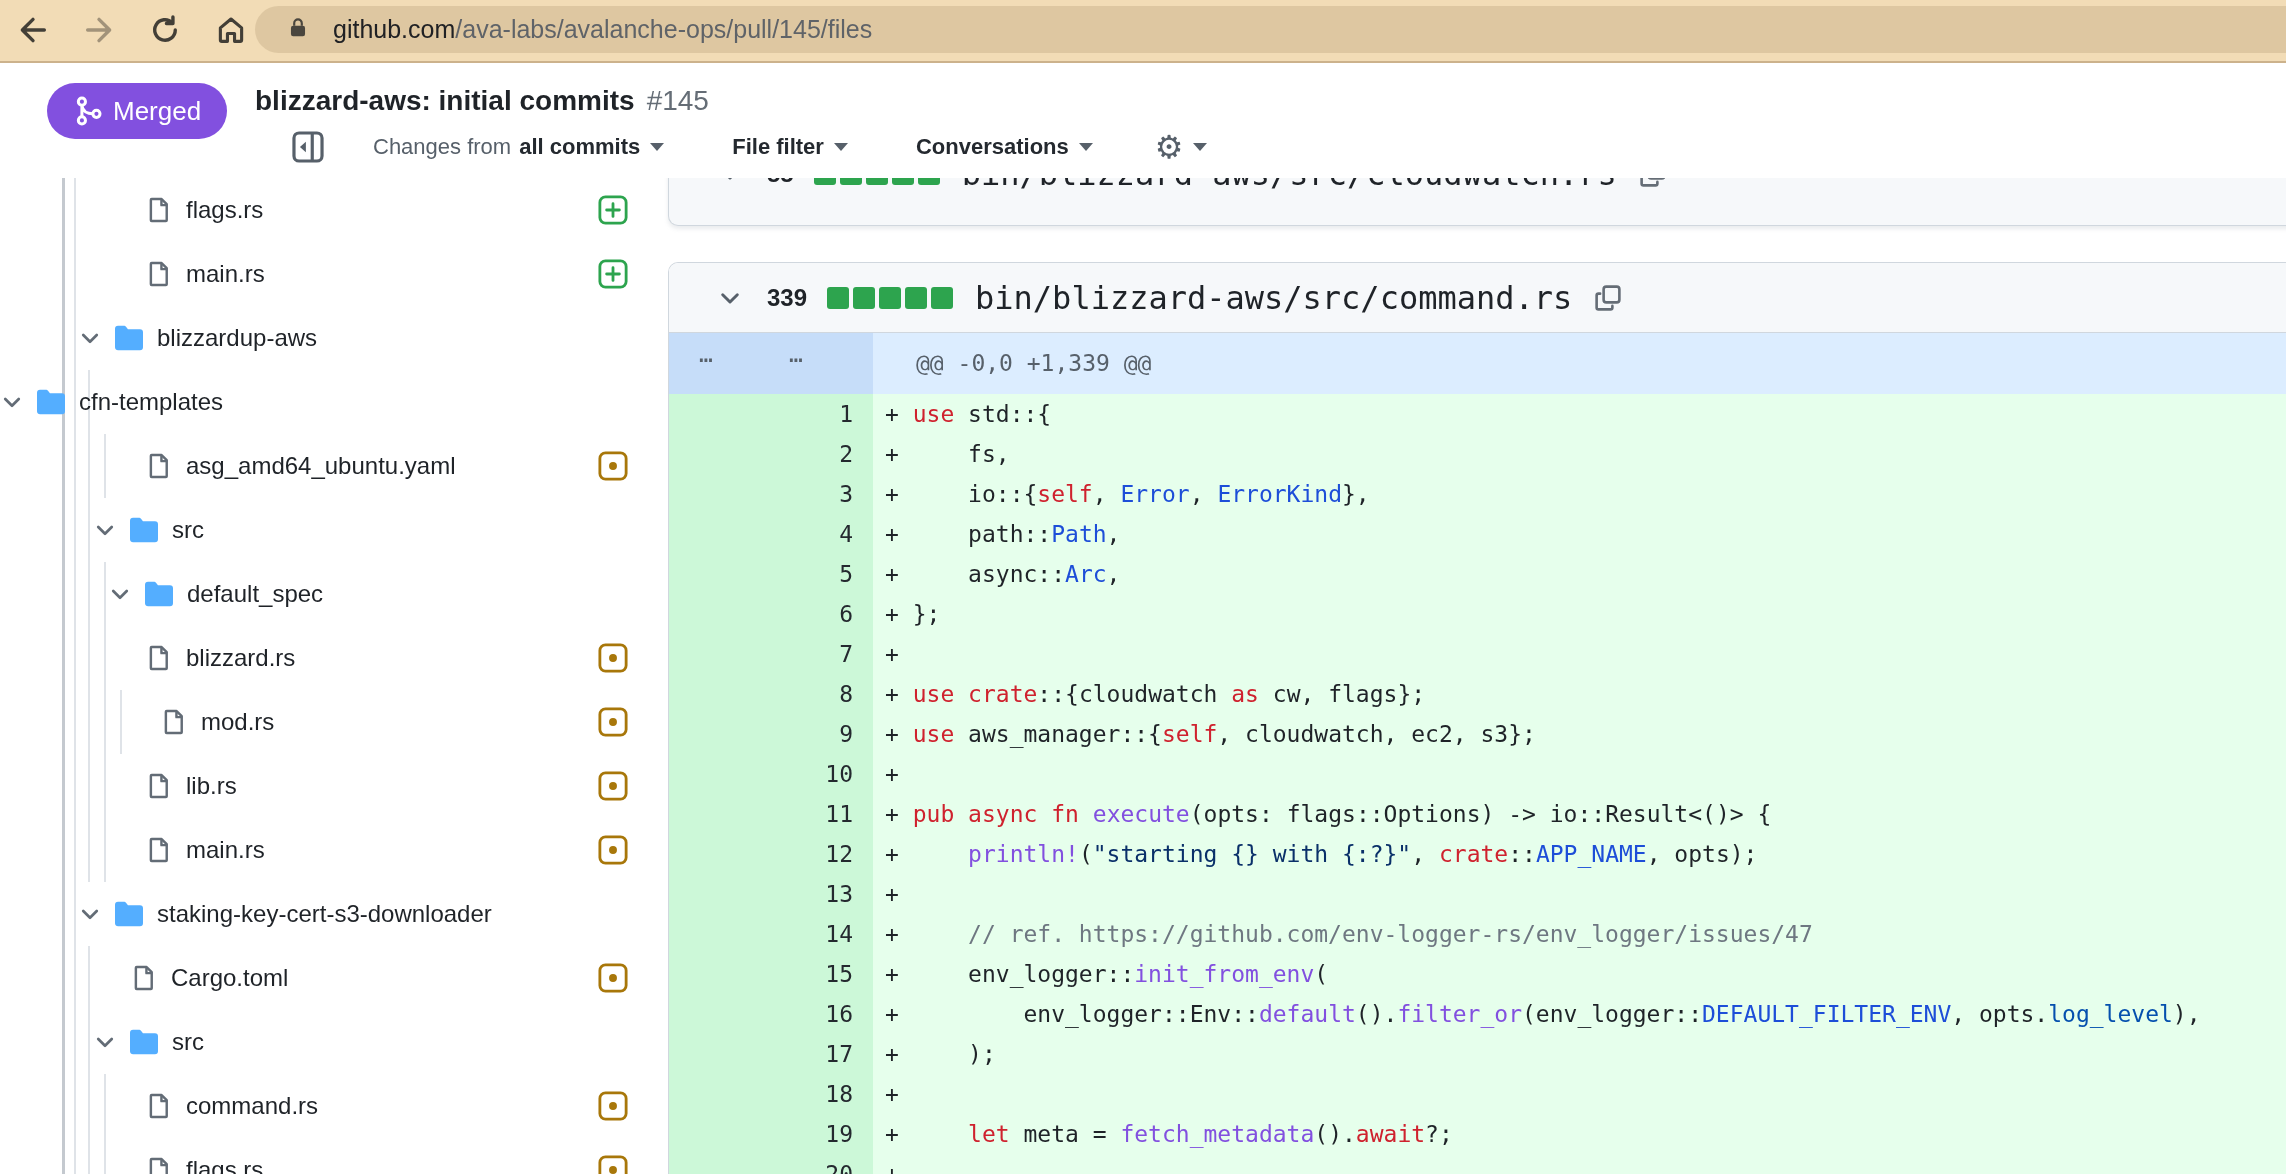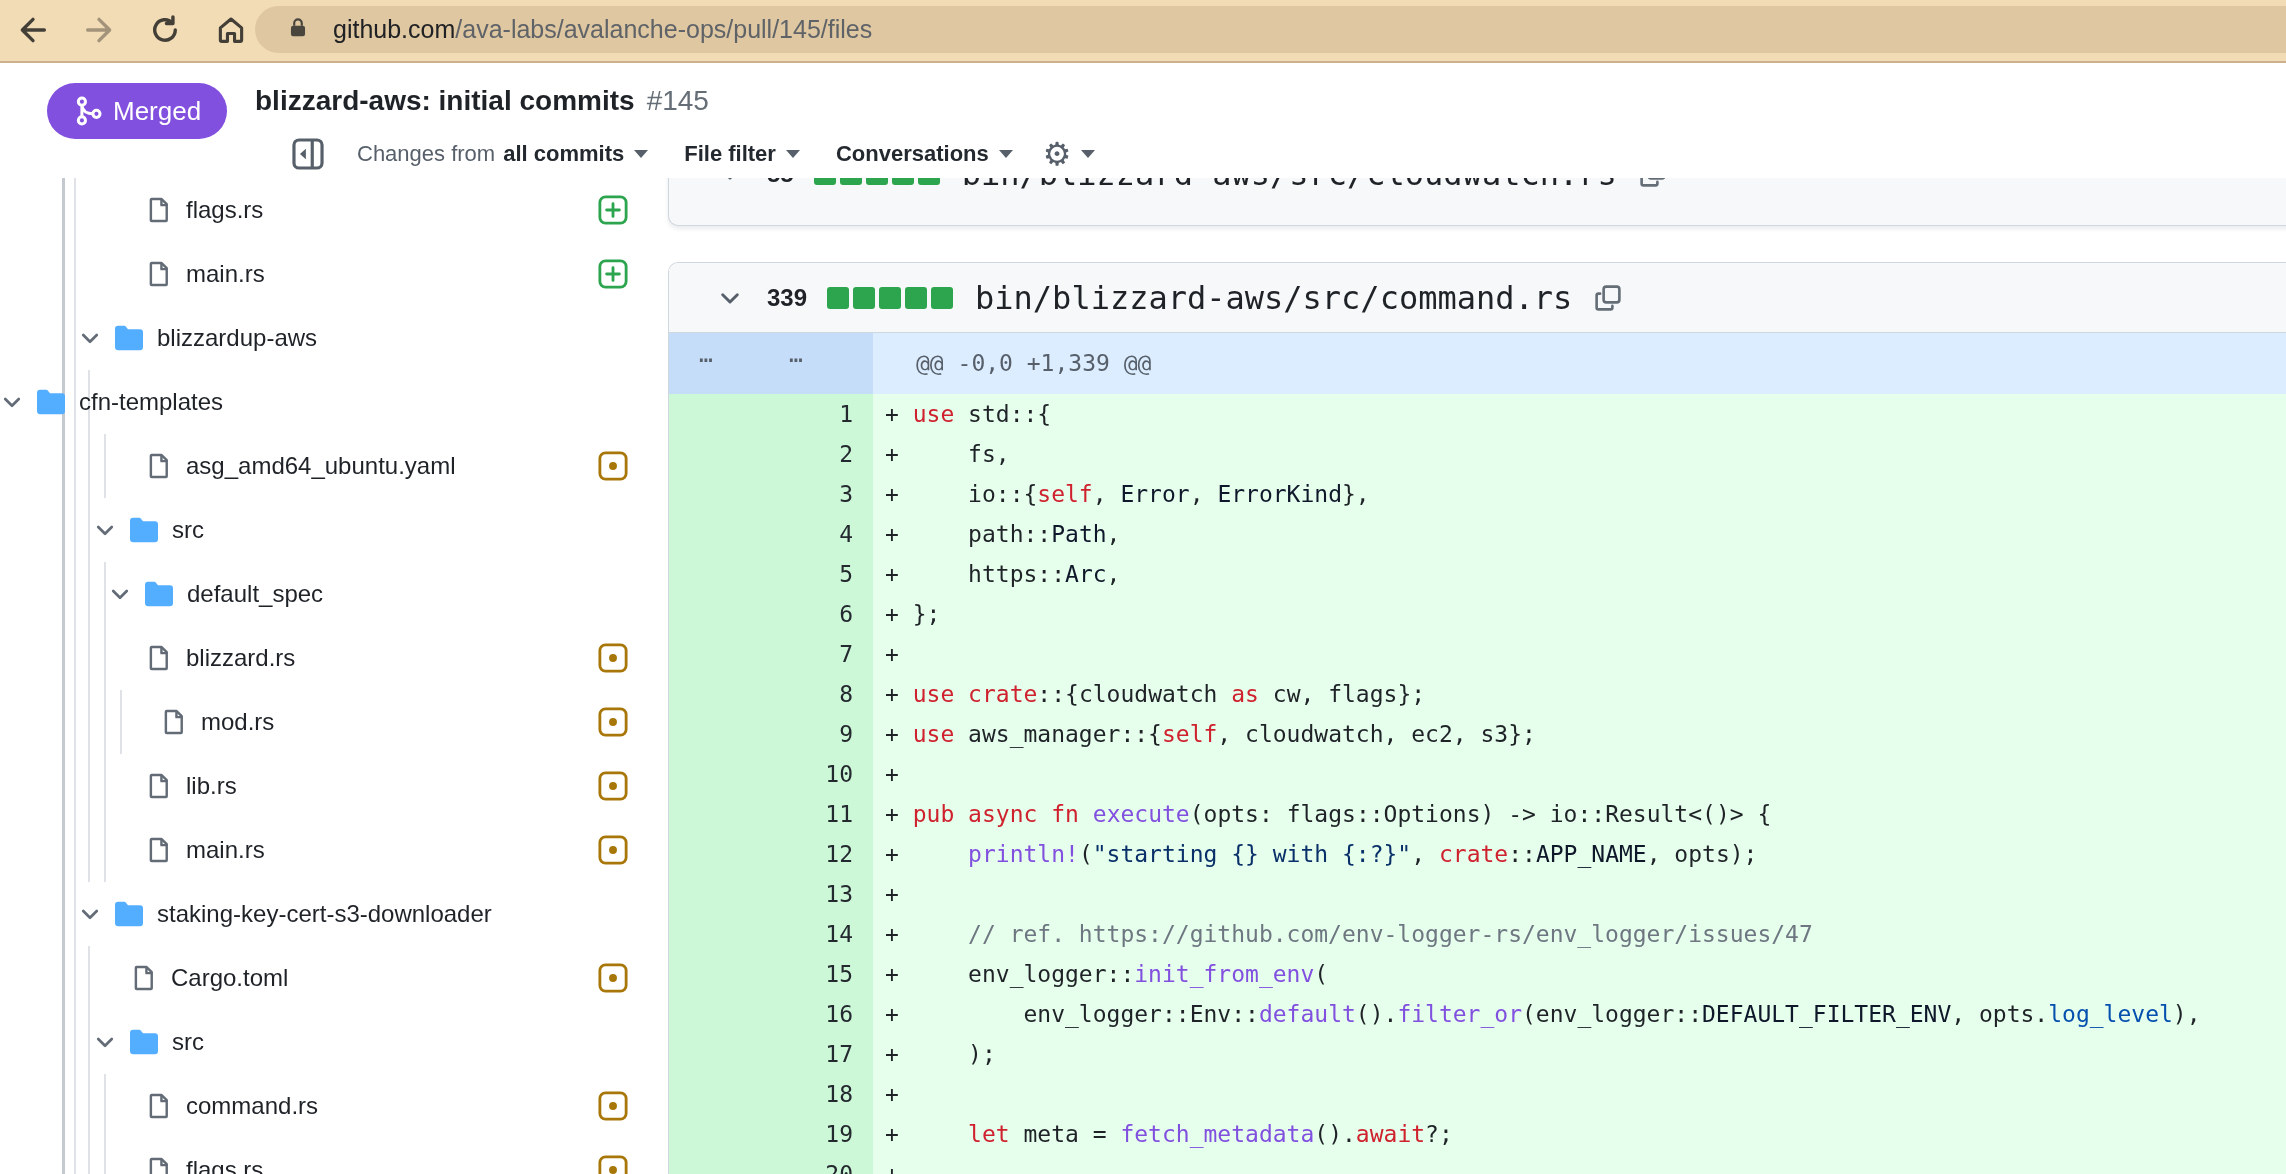--- a/index.html
+++ b/index.html
@@ -18,21 +18,21 @@
   .url .path { color:#5f6368; }
 
   
   .pr-header { position:absolute; left:0; top:63px; width:2286px; height:115px; background:#fff; z-index:30;text-decoration:underline; }
   .merged-badge { position:absolute; left:47px; top:20px; height:56px; padding:0 26px;
                   background:#8250df; border-radius:28px; display:flex; align-items:center; gap:10px; }
   .merged-badge span { color:#fff; font-size:26px; font-weight:500; }
   .pr-title-row { position:absolute; left:255px; top:22px; white-space:nowrap; }
   .pr-title { font-size:28px; font-weight:700; color:#1f2328; }
   .pr-number { font-size:28px; font-weight:400; color:#656d76; margin-left:12px; }
-  .pr-toolbar { position:absolute; left:291px; top:71px; height:40px; display:flex; align-items:center; font-size:22px; color:#24292f; }
+  .pr-toolbar { position:absolute; left:291px; top:64px; height:40px; display:flex; align-items:center; font-size:22px; color:#24292f;gap:16px; }
   .tb-gap { width:36px; }
   .tb-label-muted { color:#57606a; }
   .tb-bold { font-weight:700; margin-left:8px; }
   .caret { display:inline-block; width:0; height:0; margin-left:10px;
            border-left:7px solid transparent; border-right:7px solid transparent;
            border-top:8px solid #57606a; }
   .tb-item { display:flex; align-items:center; font-weight:700; }
   .toggle-btn { margin-right:32px; display:flex; }
   .gear-wrap { display:flex; align-items:center; }
   .gear { font-family:"DejaVu Sans", sans-serif; font-size:32px; color:#57606a; line-height:1; }
@@ -65,21 +65,21 @@
 
   .hunk { display:flex; height:61px; font-family:"DejaVu Sans Mono", monospace; font-size:23px; }
   .hunk-gutter { position:relative; width:204px; background:#c6ddf9; flex:none; }
   .hunk-gutter span { position:absolute; top:8px; color:#57606a; letter-spacing:2px; }
   .hunk-gutter .d1 { left:30px; } .hunk-gutter .d2 { left:120px; }
   .hunk-text { flex:1; background:#dcedff; color:#57606a; line-height:61px; padding-left:43px; white-space:pre; }
 
   .code-row { display:flex; height:40px; font-family:"DejaVu Sans Mono", monospace; font-size:23px; line-height:40px; }
   .gut { width:204px; flex:none; background:#ccf8d8; text-align:right; padding-right:20px; color:#24292f; }
   .src { flex:1; background:#e6ffec; padding-left:12px; white-space:pre; color:#1f2328; }
-  .tok-k { color:#cf222e; } .tok-t { color:#0f172a; } .tok-f { color:#8250df; }
+  .tok-k { color:#cf222e; } .tok-t { color:#1d4ed8; } .tok-f { color:#8250df; }
   .tok-s { color:#0a3069; } .tok-c { color:#6e7781; } .tok-v { color:#0550ae; } .tok-p { color:#1f2328; }
 </style>
 </head>
 <body>
 
 <div class="chrome">
   <div class="nav-btns">
     <span>
         <svg width="34" height="34" viewBox="0 0 24 24" fill="none" stroke="#433f37" stroke-width="2.4" stroke-linecap="round" stroke-linejoin="round">
           <path d="M20 12H5.5M12 4.5 4.5 12l7.5 7.5"></path>
@@ -463,21 +463,21 @@
       <div class="code-row">
         <div class="gut">3</div>
         <div class="src"><span class="tok-p">+ </span><span class="tok-p">    io::{</span><span class="tok-k">self</span><span class="tok-p">, </span><span class="tok-t">Error</span><span class="tok-p">, </span><span class="tok-t">ErrorKind</span><span class="tok-p">},</span></div>
       </div>
       <div class="code-row">
         <div class="gut">4</div>
         <div class="src"><span class="tok-p">+ </span><span class="tok-p">    path::</span><span class="tok-t">Path</span><span class="tok-p">,</span></div>
       </div>
       <div class="code-row">
         <div class="gut">5</div>
-        <div class="src"><span class="tok-p">+ </span><span class="tok-p">    https::</span><span class="tok-t">Arc</span><span class="tok-p">,</span></div>
+        <div class="src"><span class="tok-p">+ </span><span class="tok-p">    async::</span><span class="tok-t">Arc</span><span class="tok-p">,</span></div>
       </div>
       <div class="code-row">
         <div class="gut">6</div>
         <div class="src"><span class="tok-p">+ </span><span class="tok-p">};</span></div>
       </div>
       <div class="code-row">
         <div class="gut">7</div>
         <div class="src"><span class="tok-p">+</span></div>
       </div>
       <div class="code-row">

